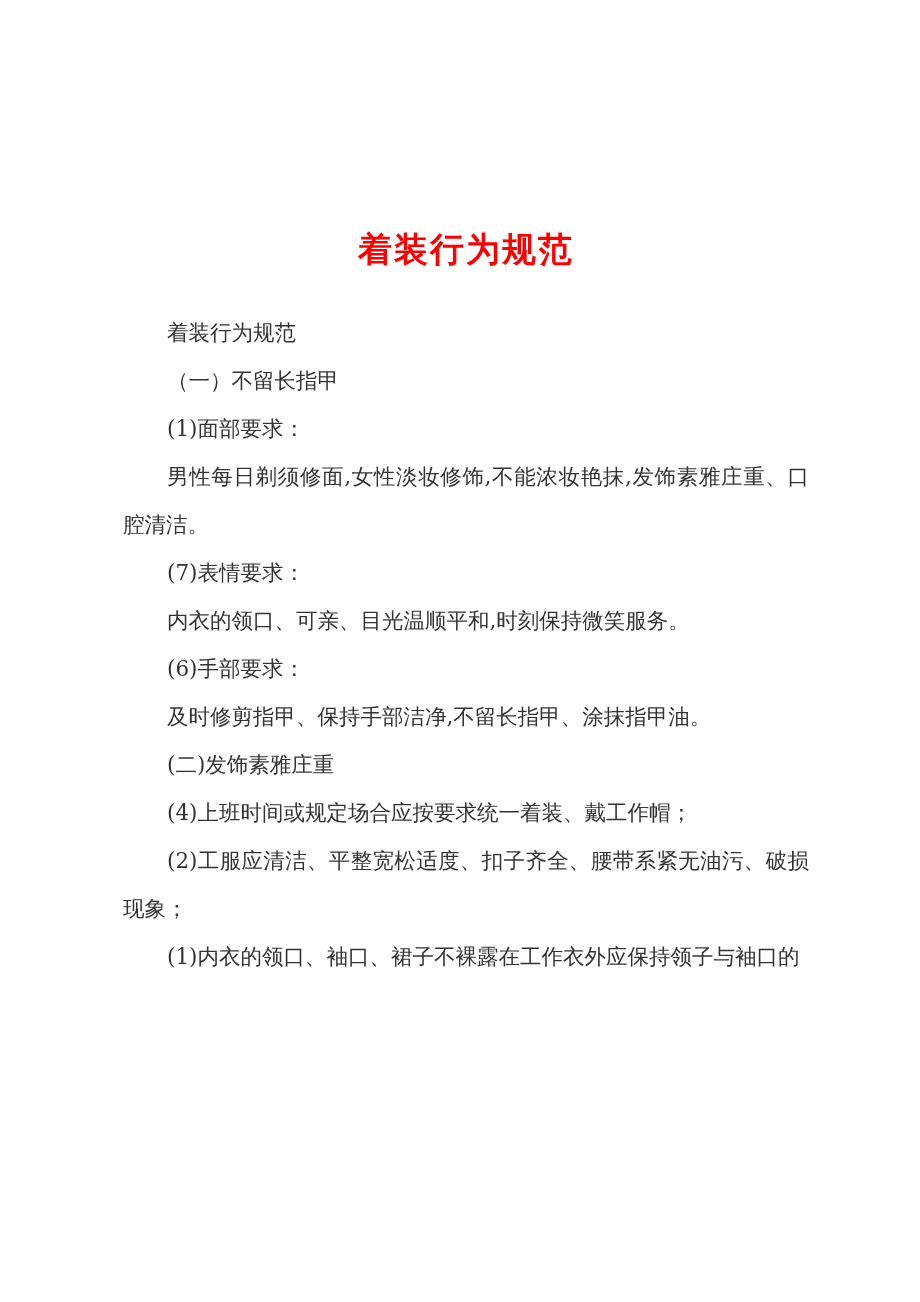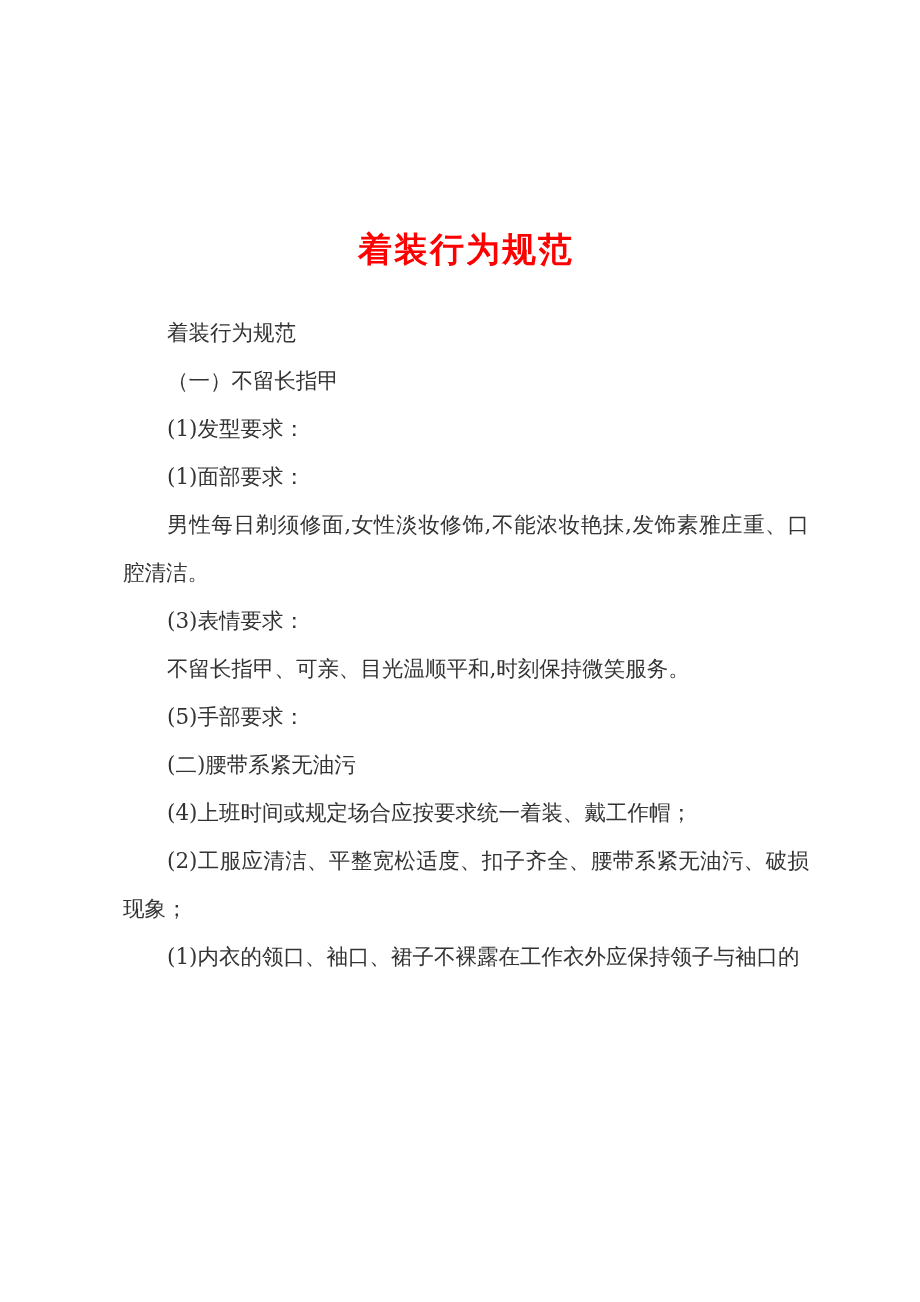--- a/index.html
+++ b/index.html
@@ -42,24 +42,24 @@
 </style>
 </head>
 <body>
 
 <div class="page">
   <h1 class="doc-title" style="color: rgb(255, 0, 0);">着装行为规范</h1>
 
   <div class="content">
     <p>着装行为规范</p>
     <p>（一）不留长指甲</p>
-    <p>(1)发型要求：</p>
     <p>(1)面部要求：</p>
     <p>男性每日剃须修面,女性淡妆修饰,不能浓妆艳抹,发饰素雅庄重、口腔清洁。</p>
-    <p>(3)表情要求：</p>
-    <p>不留长指甲、可亲、目光温顺平和,时刻保持微笑服务。</p>
-    <p>(5)手部要求：</p>
-    <p>(二)腰带系紧无油污</p>
+    <p>(7)表情要求：</p>
+    <p>内衣的领口、可亲、目光温顺平和,时刻保持微笑服务。</p>
+    <p>(6)手部要求：</p>
+    <p>及时修剪指甲、保持手部洁净,不留长指甲、涂抹指甲油。</p>
+    <p>(二)发饰素雅庄重</p>
     <p>(4)上班时间或规定场合应按要求统一着装、戴工作帽；</p>
     <p>(2)工服应清洁、平整宽松适度、扣子齐全、腰带系紧无油污、破损现象；</p>
     <p>(1)内衣的领口、袖口、裙子不裸露在工作衣外应保持领子与袖口的</p>
   </div>
 </div>
 
 </body></html>

